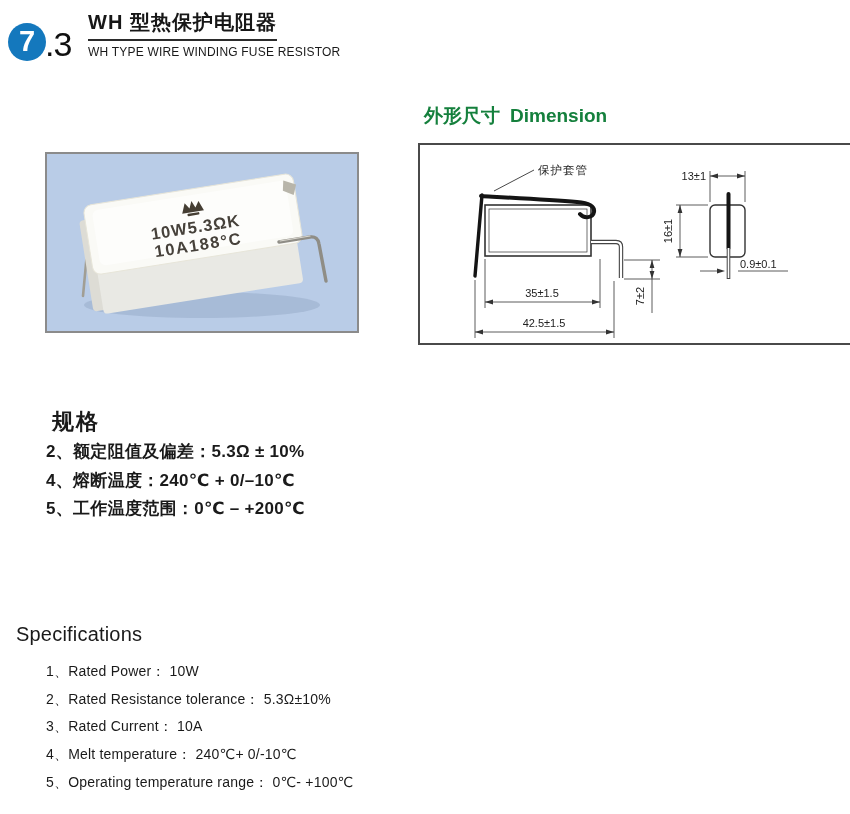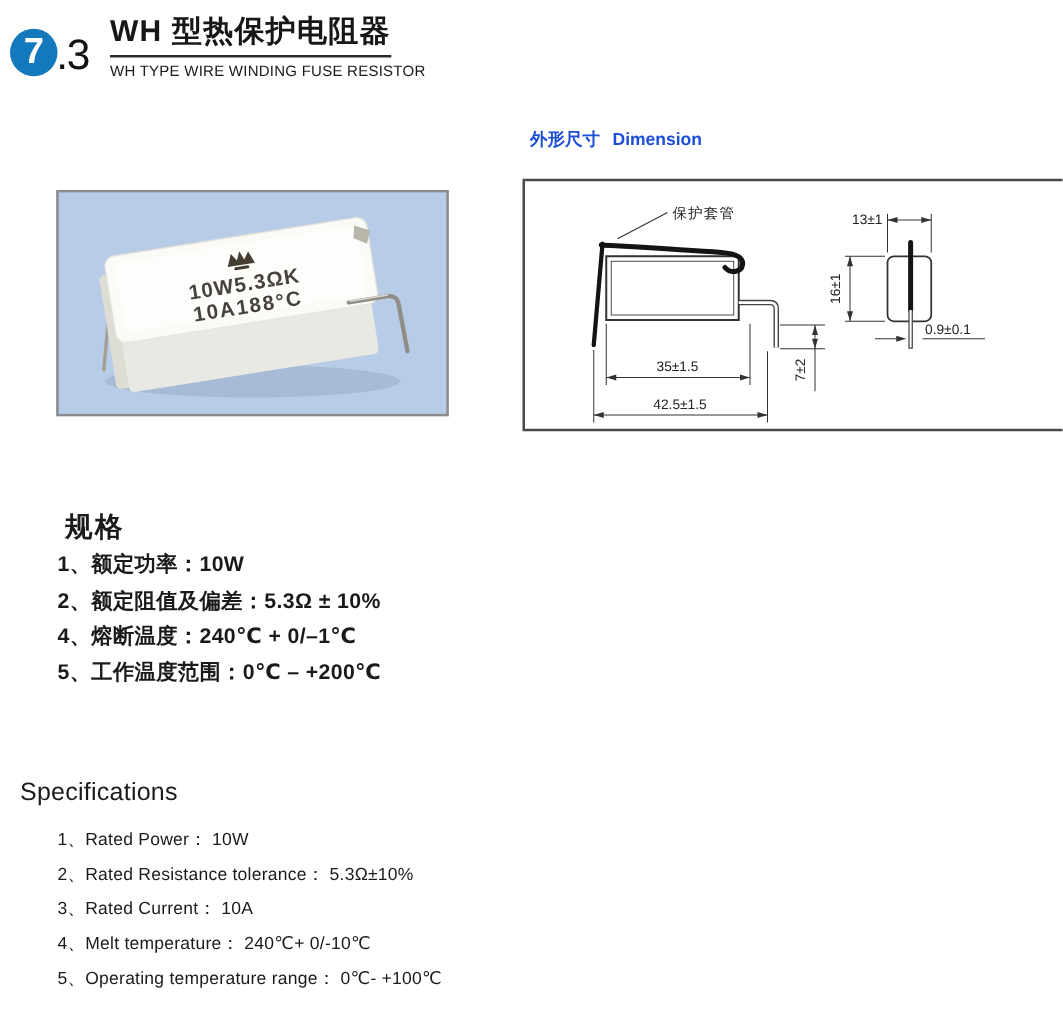--- a/index.html
+++ b/index.html
@@ -14,34 +14,34 @@
     position:absolute; left:8px; top:23px; width:38px; height:38px;
     border-radius:50%; background:#1478bd; color:#fff;
     font-size:29px; font-weight:700; text-align:center; line-height:37px;
   }
   .num-rest {
     position:absolute; left:45px; top:25px;
     font-size:34px; font-weight:500; color:#101010; letter-spacing:-1px;
   }
   .title-block { position:absolute; left:88px; top:9px; }
   .title-cn {
-    display:inline-block; font-size:24px; font-weight:600; letter-spacing:1px;
+    display:inline-block; font-size:20px; font-weight:600; letter-spacing:1px;
     padding-bottom:3px; border-bottom:2px solid #2b2b2b; color:#171717;
   }
   .title-en { font-size:12px; font-weight:500; margin-top:4px; letter-spacing:0.2px; color:#191919; }
 
   
   .photo-box {
     position:absolute; left:45px; top:152px; width:314px; height:181px;
     border:2px solid #8b8b8b; background:#b9cce7;
   }
   .photo-box svg { display:block; }
 
   
-  .dim-title { position:absolute; left:424px; top:103px; font-size:14px; font-weight:600; color:#1d4ed8; }
+  .dim-title { position:absolute; left:424px; top:103px; font-size:19px; font-weight:600; color:#15803d; }
   .dim-title .en { margin-left:10px; font-weight:600; }
   .dim-box {
     position:absolute; left:418px; top:143px; width:504px; height:202px;
     border:2px solid #4a4a4a; background:#fff;
   }
   .dim-box svg { display:block; }
   .dtxt { font-size:11px; fill:#222; font-family:"Liberation Sans","DejaVu Sans",sans-serif; }
   .dtxt-cn { font-size:11.5px; fill:#222; letter-spacing:1px; }
 
   
@@ -144,23 +144,22 @@
 
     <path d="M 280,126 L 302,126" stroke="#333" stroke-width="0.8" fill="none"></path>
     <polygon points="305,126 297,123.6 297,128.4" fill="#333"></polygon>
     <path d="M 318,126 L 368,126" stroke="#333" stroke-width="0.8" fill="none"></path>
     <text class="dtxt" x="320" y="122.5">0.9±0.1</text>
   </svg>
 </div>
 
 <div class="cn-heading">规格</div>
 <div class="cn-list">
-  <div>1、额定功率：10W</div>
   <div>2、额定阻值及偏差：5.3Ω ± 10%</div>
-  <div>4、熔断温度：240℃ + 0/–1℃</div>
+  <div>4、熔断温度：240℃ + 0/–10℃</div>
   <div>5、工作温度范围：0℃ – +200℃</div>
 </div>
 
 <div class="en-heading">Specifications</div>
 <div class="en-list">
   <div>1、Rated Power： 10W</div>
   <div>2、Rated Resistance tolerance： 5.3Ω±10%</div>
   <div>3、Rated Current： 10A</div>
   <div>4、Melt temperature： 240℃+ 0/-10℃</div>
   <div>5、Operating temperature range： 0℃- +100℃</div>

